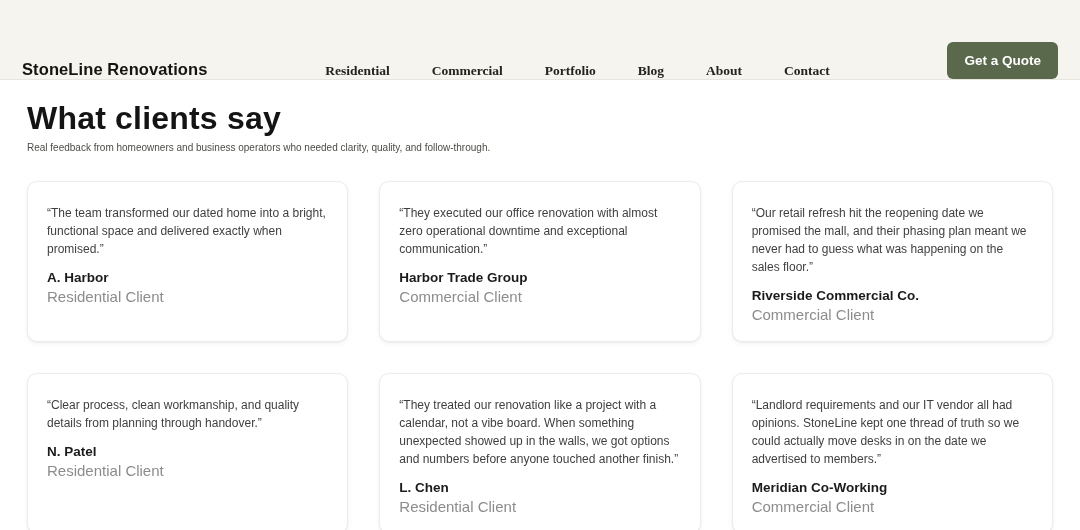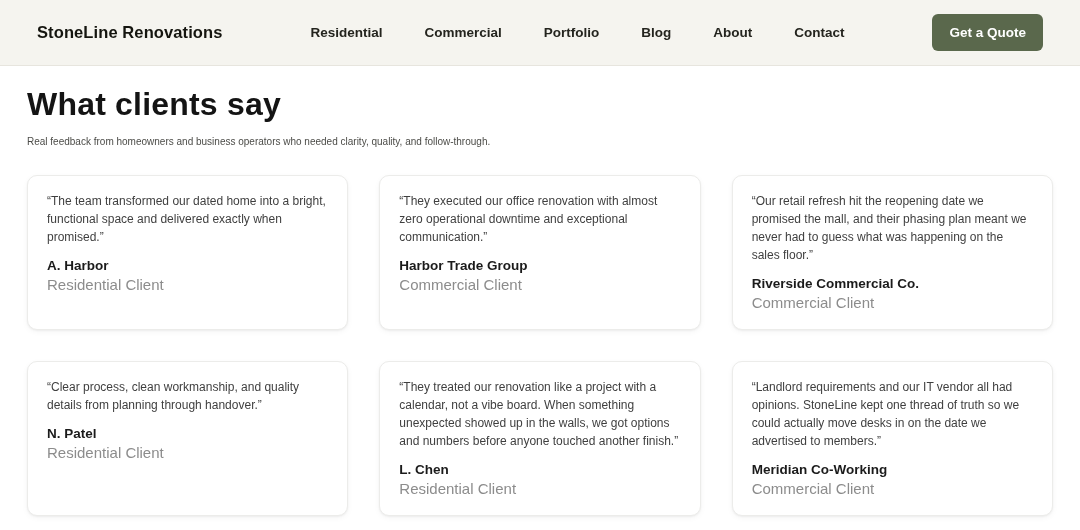--- a/index.html
+++ b/index.html
@@ -13,41 +13,42 @@
   }
   *{box-sizing:border-box;margin:0;padding:0;}
   html,body{width:1080px;height:530px;overflow:hidden;}
   body{
     font-family:"Liberation Sans",sans-serif;
     background:#ffffff;
     color:#1b1b1b;
   }
   
   .site-header{
-    height:66px;
+    height:80px;
     background:var(--header-bg);
     border-bottom:1px solid var(--header-border);
     display:flex;
-    align-items:center;
-    padding:0 37px;
+    align-items:flex-end;
+    padding:0 22px;
   }
   .brand{
     font-size:16.5px;
     font-weight:700;
     letter-spacing:.1px;
     color:#15150f;
     cursor:pointer;
     white-space:nowrap;
   }
   .main-nav{
     flex:1;
     display:flex;
     justify-content:center;
     align-items:center;
     gap:42px;
+    font-family:Liberation Serif, serif;
   }
   .main-nav a{
     font-size:13.5px;
     font-weight:600;
     color:#24241e;
     text-decoration:none;
     cursor:pointer;
     white-space:nowrap;
   }
   .cta-btn{
@@ -64,21 +65,21 @@
   }
   
   .content{
     padding:20px 27px 0;
   }
   .page-title{
     font-size:32px;
     line-height:1.15;
     font-weight:700;
     color:#141414;
-    margin-bottom:12px;
+    margin-bottom:4px;
     letter-spacing:.2px;
   }
   .page-subtitle{
     font-size:10px;
     line-height:1.45;
     color:#4c4c48;
     max-width:620px;
     margin-bottom:26px;
   }
   
@@ -86,21 +87,21 @@
     display:grid;
     grid-template-columns:repeat(3,1fr);
     column-gap:31px;
     row-gap:31px;
   }
   .card{
     background:#ffffff;
     border:1px solid var(--card-border);
     border-radius:10px;
     box-shadow:0 1px 2px rgba(0,0,0,.05),0 2px 6px rgba(0,0,0,.04);
-    padding:16px 19px 18px;
+    padding:22px 19px 18px;
   }
   .quote{
     font-size:12px;
     line-height:1.5;
     color:var(--quote-text);
   }
   .client-name{
     margin-top:12px;
     font-size:13.5px;
     font-weight:700;

